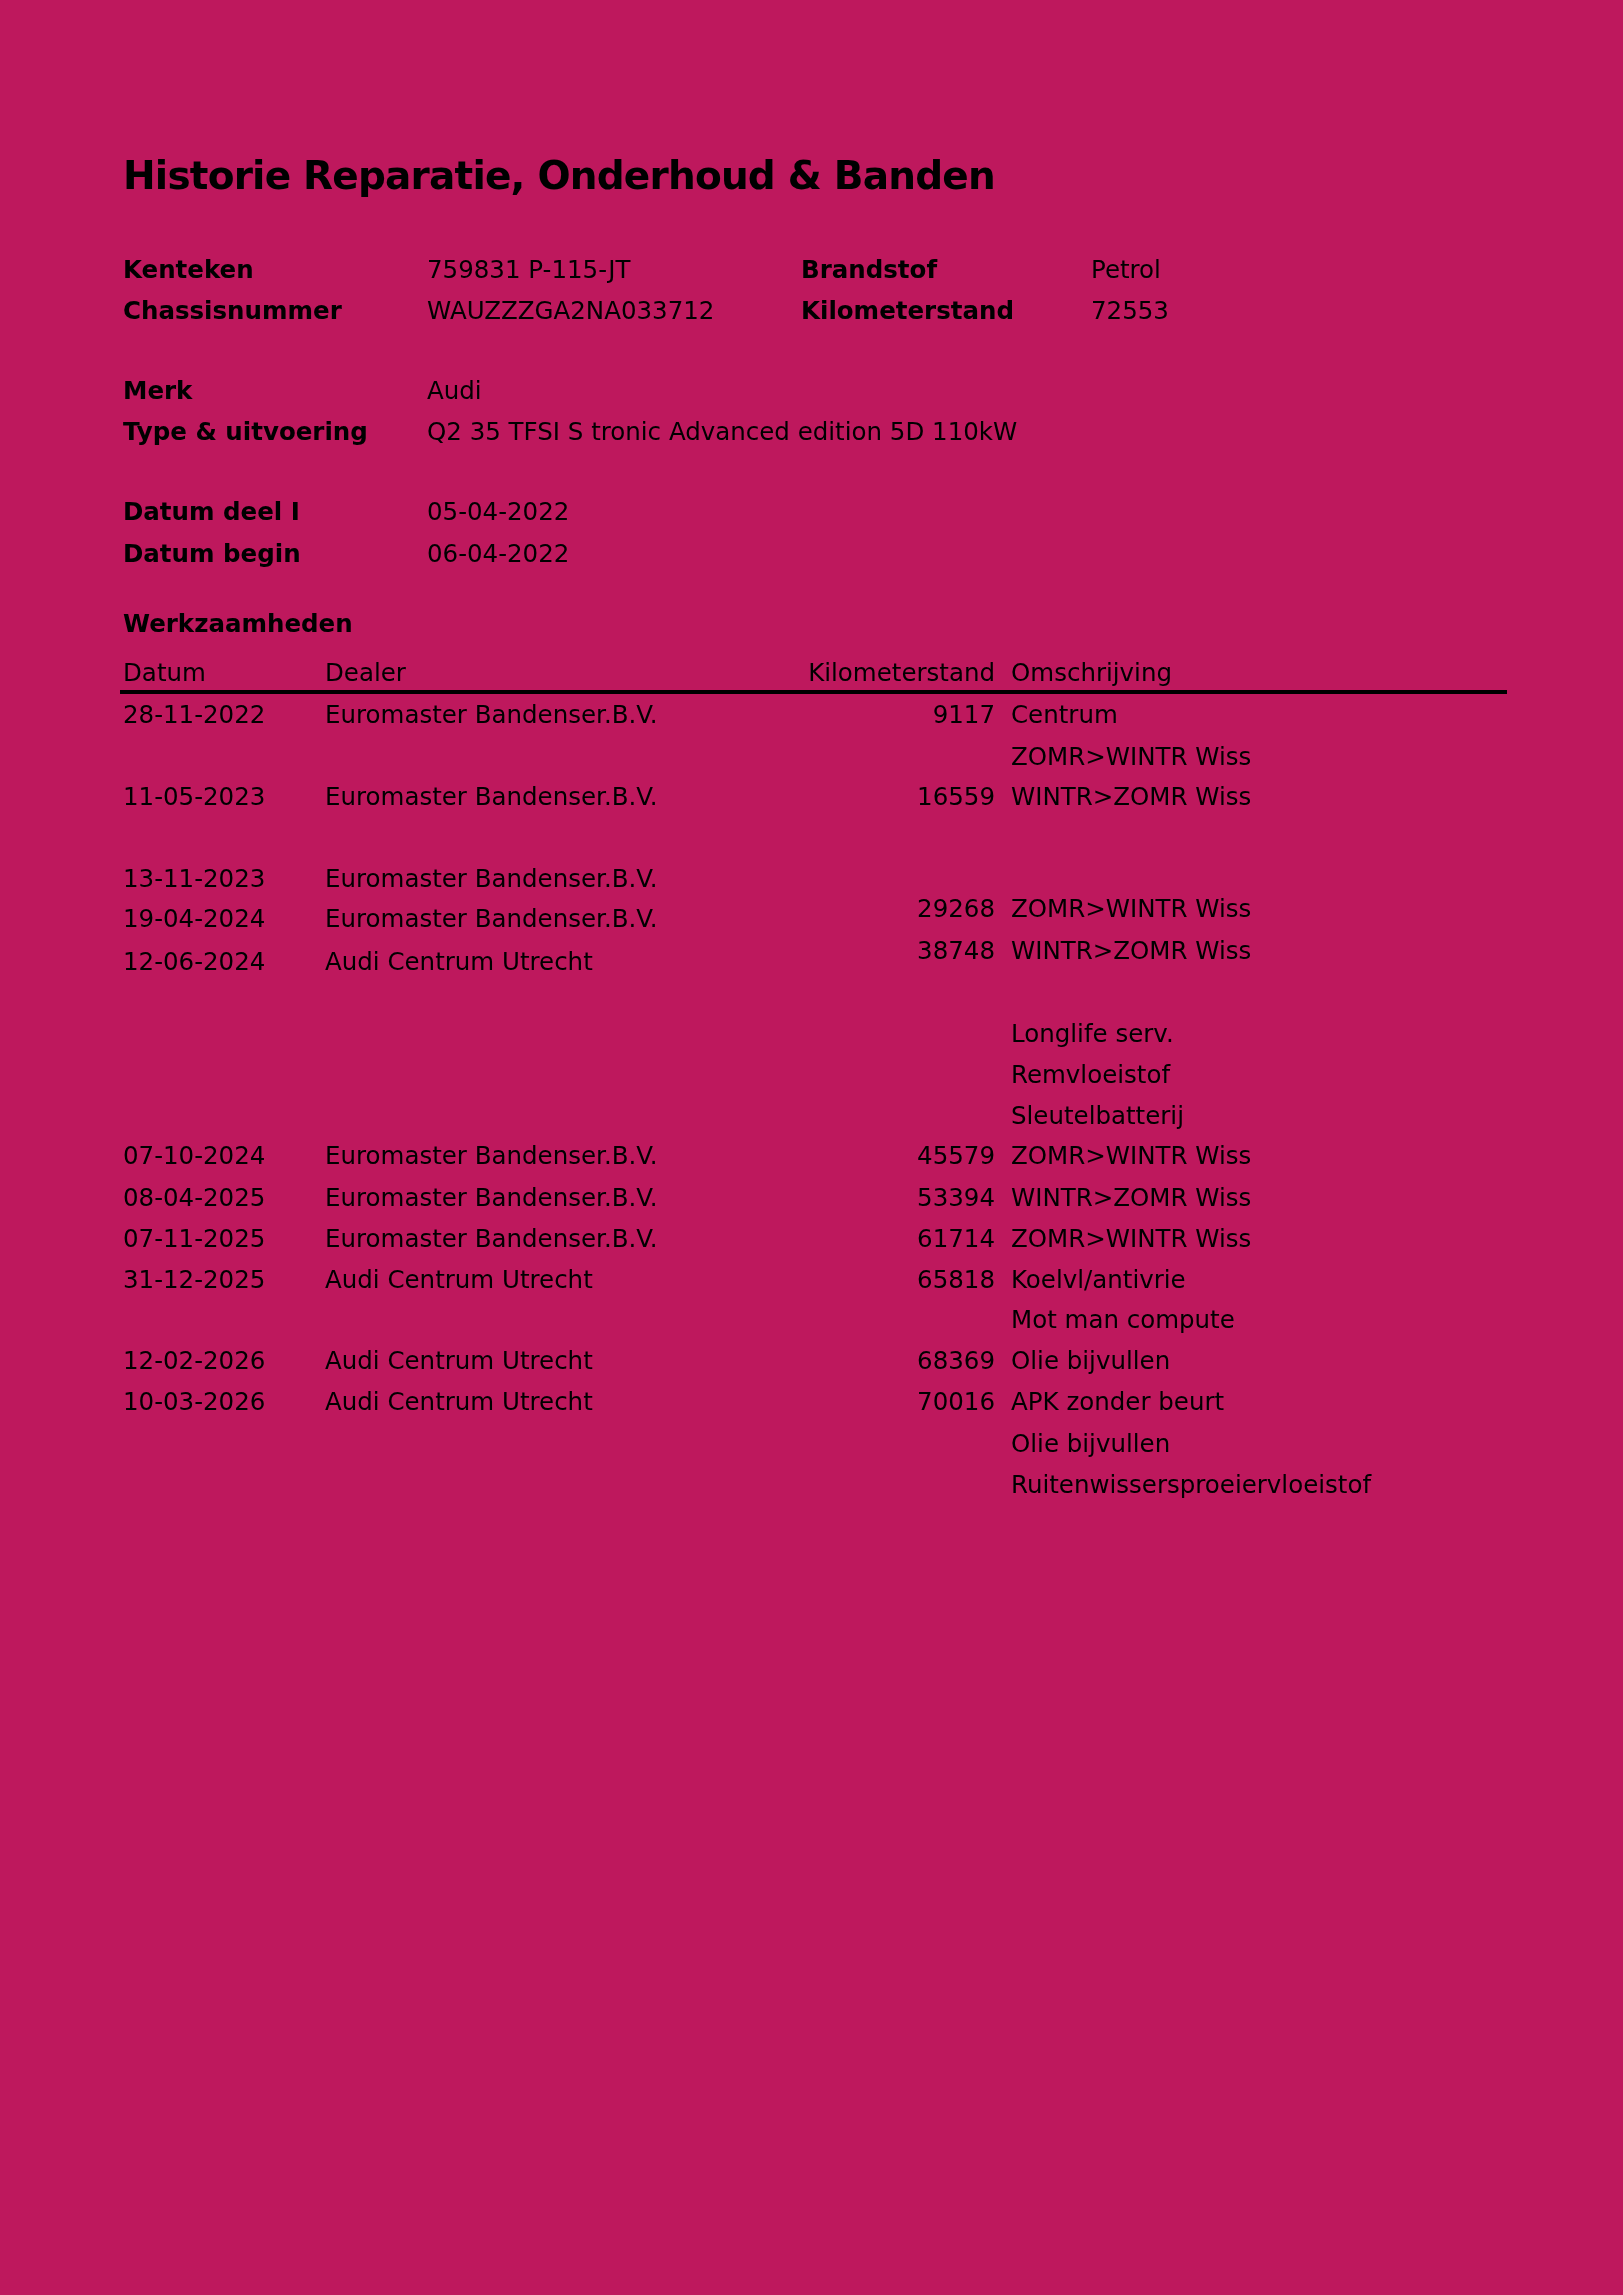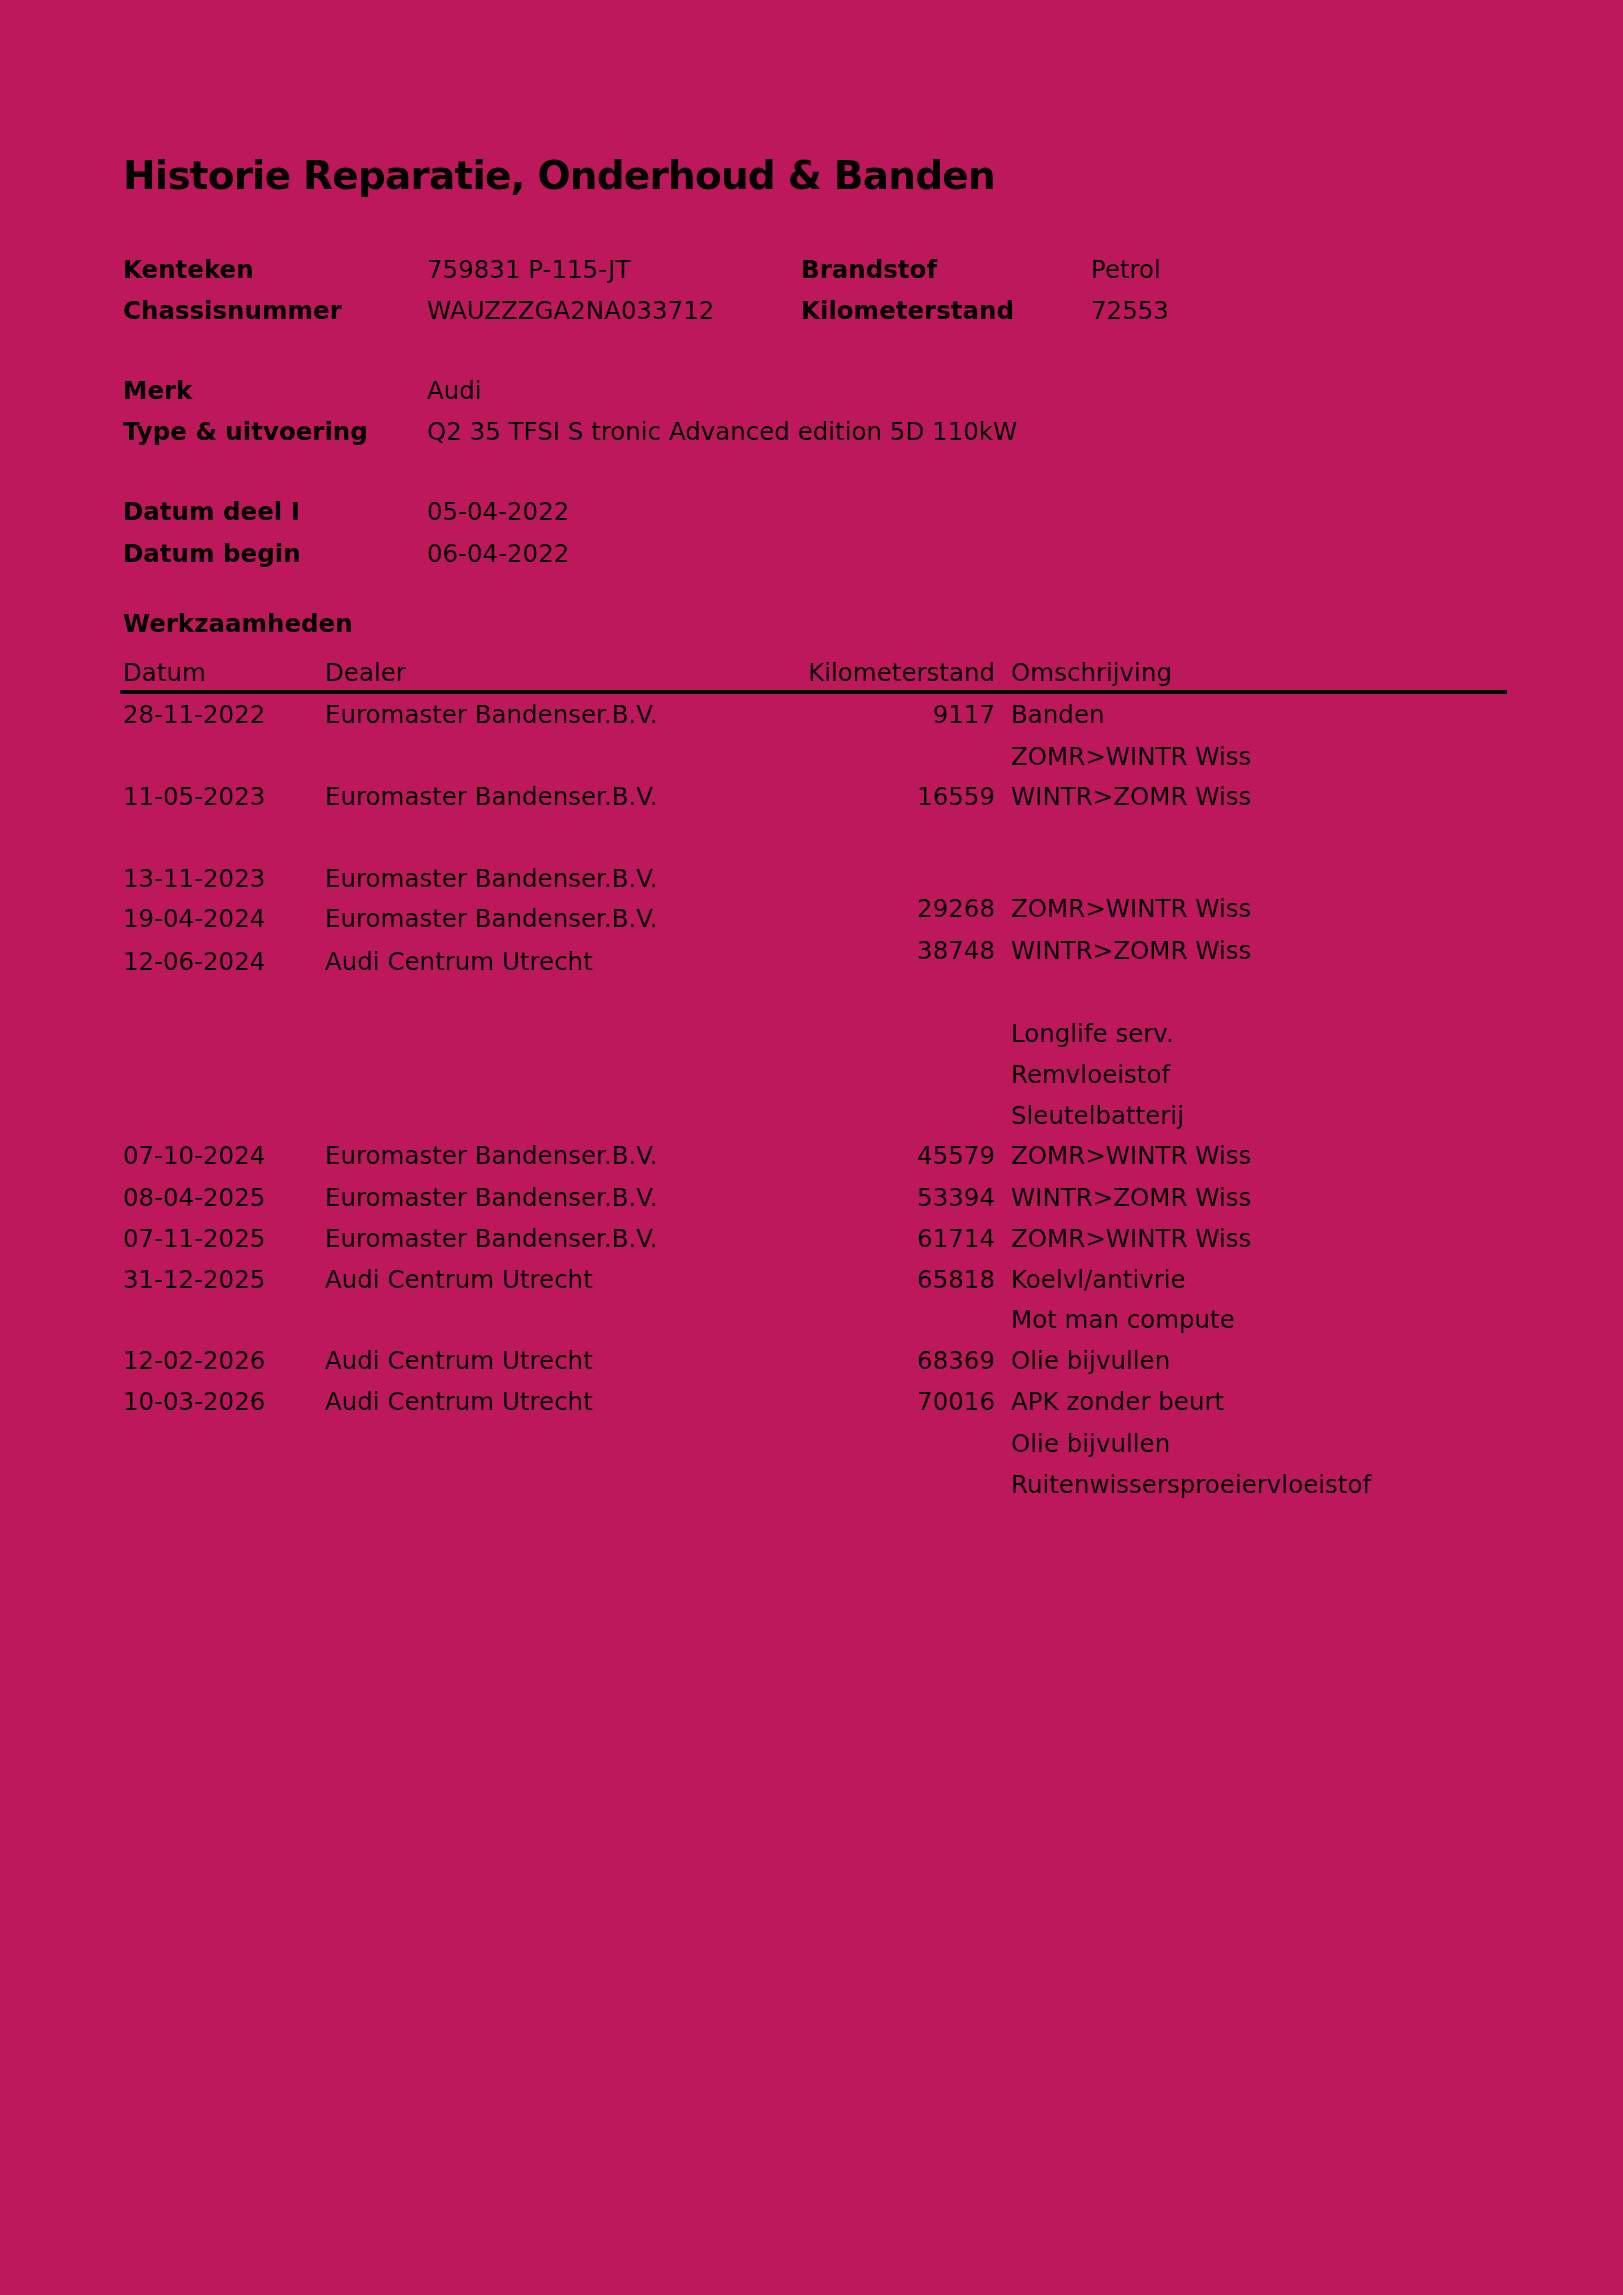--- a/index.html
+++ b/index.html
@@ -81,21 +81,21 @@
     <div class="tcell tc-km">Kilometerstand</div>
     <div class="tcell tc-oms">Omschrijving</div>
   </div>
 
   <div class="header-rule"></div>
 
   <div class="trow" style="top:694px">
     <div class="tcell tc-datum">28-11-2022</div>
     <div class="tcell tc-dealer">Euromaster Bandenser.B.V.</div>
     <div class="tcell tc-km">9117</div>
-    <div class="tcell tc-oms">Banden</div>
+    <div class="tcell tc-oms">Centrum</div>
   </div>
 
   <div class="trow" style="top:736px">
     <div class="tcell tc-oms">ZOMR&gt;WINTR Wiss</div>
   </div>
 
   <div class="trow" style="top:776px">
     <div class="tcell tc-datum">11-05-2023</div>
     <div class="tcell tc-dealer">Euromaster Bandenser.B.V.</div>
     <div class="tcell tc-km">16559</div>

